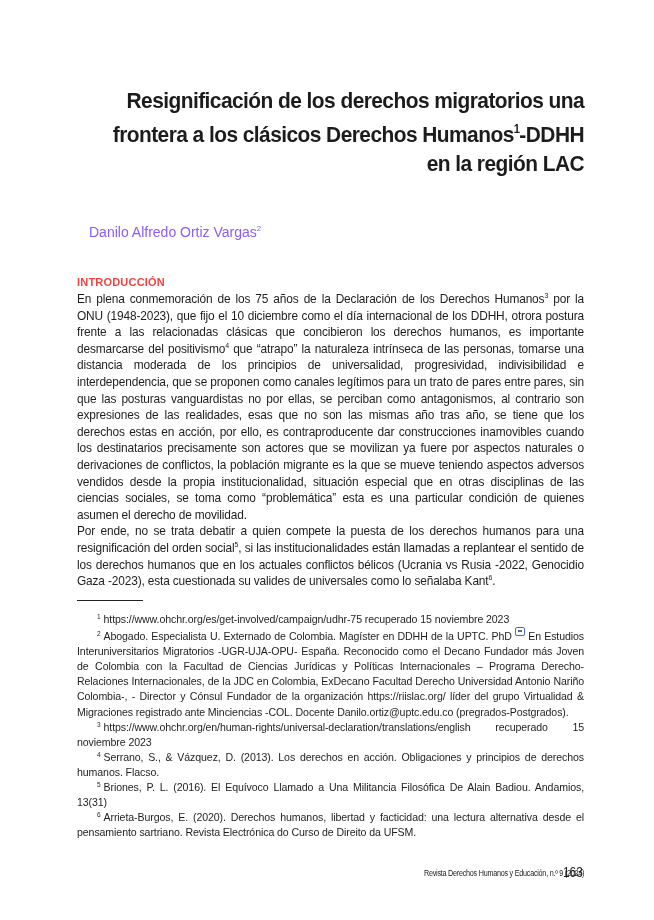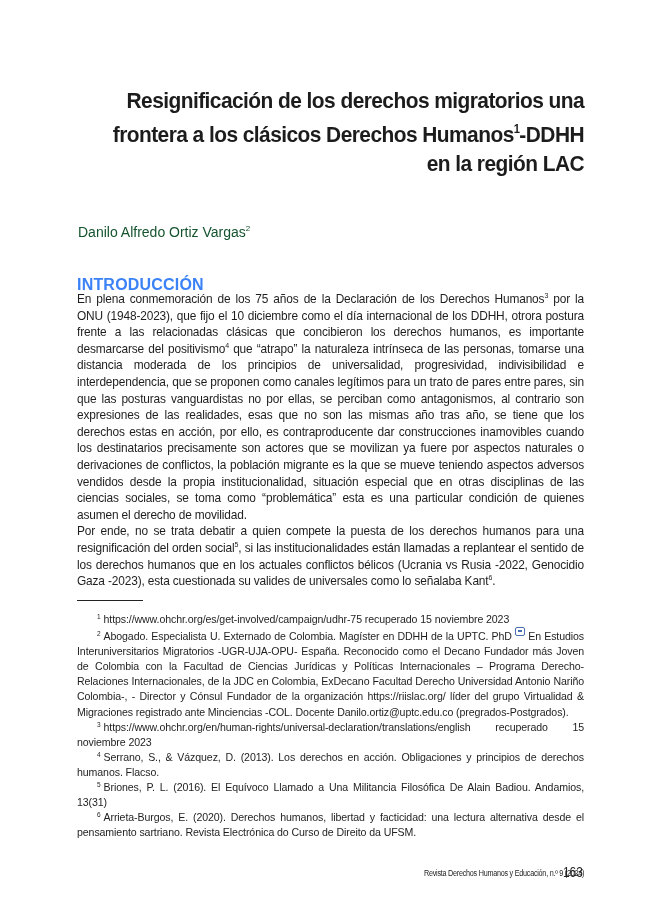--- a/index.html
+++ b/index.html
@@ -2,23 +2,23 @@
 <html><head>
 <meta charset="utf-8">
 <style>
   html, body { margin: 0; padding: 0; background: #ffffff; }
   body { width: 654px; height: 920px; position: relative; overflow: hidden;
          font-family: "Liberation Sans", sans-serif; color: #1a1a1a; }
   .title { position: absolute; right: 70px; top: 86px; width: 520px; text-align: right;
            font-family: "Liberation Sans", sans-serif; font-weight: bold; font-size: 22.5px;
            line-height: 29px; color: #1c1c1c; letter-spacing: -0.6px; transform: scaleX(0.93); transform-origin: right top; }
   .title sup { font-size: 12px; vertical-align: 9px; font-weight: bold; }
-  .author { position: absolute; left: 78px; top: 224px; font-size: 14px; color: #14532d; }
+  .author { position: absolute; left: 89px; top: 224px; font-size: 14px; color: #8b5cf6; }
   .author sup { font-size: 8px; vertical-align: 6px; }
-  .section-heading { position: absolute; left: 77px; top: 276px; font-size: 16px; font-weight: bold; color: #3b82f6; letter-spacing: 0.2px; }
+  .section-heading { position: absolute; left: 77px; top: 276px; font-size: 11px; font-weight: bold; color: #ef4444; letter-spacing: 0.2px; }
   .body-text { position: absolute; left: 77px; top: 291px; width: 507px; font-size: 11.9px; line-height: 16.6px;
                text-align: justify; color: #1e1e1e; letter-spacing: -0.15px; }
   .body-text p { margin: 0; text-align: justify; }
   .body-text sup { font-size: 7px; vertical-align: 5px; line-height: 0; }
   .separator { position: absolute; left: 77px; top: 600px; width: 66px; height: 0; border-top: 1px solid #222; }
   .footnotes { position: absolute; left: 77px; top: 612px; width: 507px; font-size: 10.6px; line-height: 15.1px;
                color: #1e1e1e; letter-spacing: -0.1px; }
   .footnotes p { margin: 0; text-align: justify; text-indent: 20px; }
   .footnotes sup { font-size: 6.5px; vertical-align: 4px; line-height: 0; margin-right: 3px; }
   .orcid-icon { display: inline-block; width: 8px; height: 7px; border: 1px solid #4a6fb0; border-radius: 2px;

